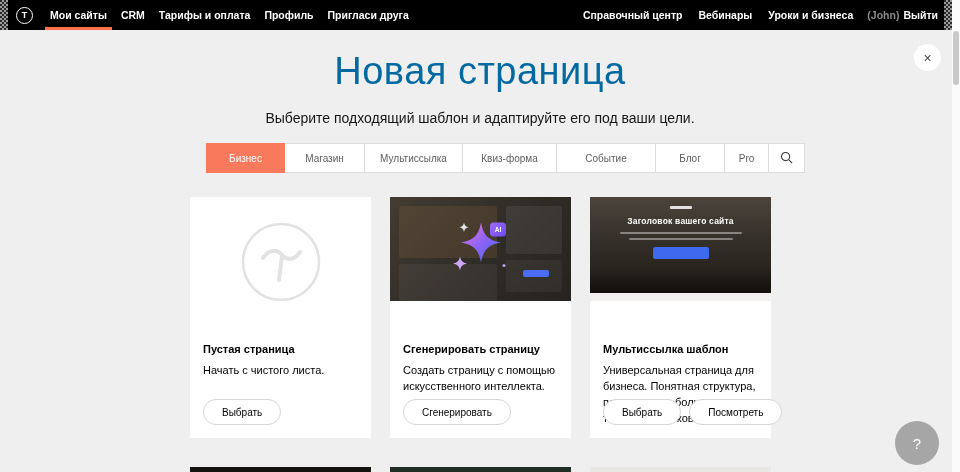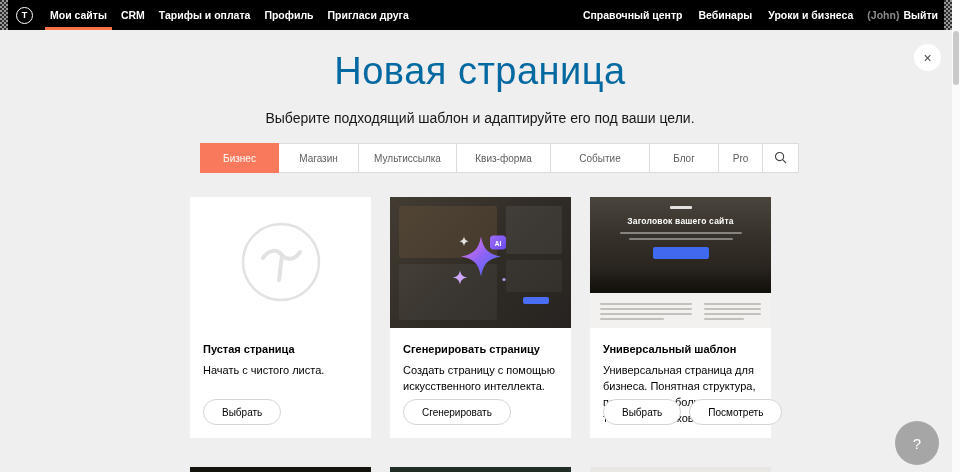--- a/index.html
+++ b/index.html
@@ -21,28 +21,28 @@
   .logout{color:#fff;font-size:10.5px;font-weight:700;margin-left:4px;cursor:pointer}
 
   
   .close-btn{position:absolute;left:914px;top:44px;width:27px;height:27px;border-radius:50%;background:#fff;border:none;color:#4a4a4a;font-size:14px;line-height:1;display:flex;align-items:center;justify-content:center;cursor:pointer;z-index:4}
   .page-title{position:absolute;top:50px;left:0;width:100%;text-align:center;font-size:38px;font-weight:300;color:#0369a1;letter-spacing:.5px}
   .page-subtitle{position:absolute;top:110px;left:0;width:100%;text-align:center;font-size:14px;color:#161616}
 
   
   .tabs{position:absolute;left:190px;top:143px;width:582px;height:30px;display:flex;z-index:2}
   .tab{flex:none;display:flex;align-items:center;justify-content:center;background:#fff;border:1px solid #dcdcdc;margin-left:-1px;font-size:10px;color:#5e5e5e;cursor:pointer}
-  .tab:first-child{margin-left:10px}
+  .tab:first-child{margin-left:16px}
   .tab.active{background:#f8795b;border-color:#f8795b;color:#fff;z-index:2;font-weight:400}
   .t0{width:79px}.t1{width:81px}.t2{width:99px}.t3{width:95px}.t4{width:100px}.t5{width:70px}.t6{width:45px}.t7{width:37px}
 
   
   .grid{position:absolute;left:190px;top:197px;display:flex;gap:19px}
   .card{width:181px;height:241px;background:#fff;position:relative}
-  .preview{height:131px;position:relative;overflow:hidden}
+  .preview{height:104px;position:relative;overflow:hidden}
   .card-body{position:absolute;left:0;top:131px;right:0;bottom:0;padding:13px}
   .card-title{font-size:11px;font-weight:700;color:#000;margin:2px 0 8px}
   .card-desc{font-size:11px;line-height:1.45;color:#000}
   .actions{position:absolute;left:13px;bottom:13px;display:flex;gap:8px}
   .btn{height:26px;padding:0 18px;border:1px solid #d6d6d6;border-radius:15px;background:#fff;font-size:10px;color:#000;font-family:inherit;cursor:pointer;white-space:nowrap}
 
   
   .circle-logo{width:80px;height:80px;margin:25px auto 0}
 
   
@@ -200,21 +200,21 @@
           </div>
           <div class="col narrow">
             <div class="tline"></div>
               <div class="tline"></div>
               <div class="tline"></div>
               <div class="tline short"></div>
           </div>
         </div>
       </div>
       <div class="card-body">
-        <h3 class="card-title">Универсальный шаблон</h3>
+        <h3 class="card-title">Мультиссылка шаблон</h3>
         <p class="card-desc">Универсальная страница для бизнеса. Понятная структура, подходит для больших текстов и списков.</p>
         <div class="actions">
           <button class="btn">Выбрать</button>
           <button class="btn">Посмотреть</button>
         </div>
       </div>
     </article>
   </div>
 
   <div class="grid2">

